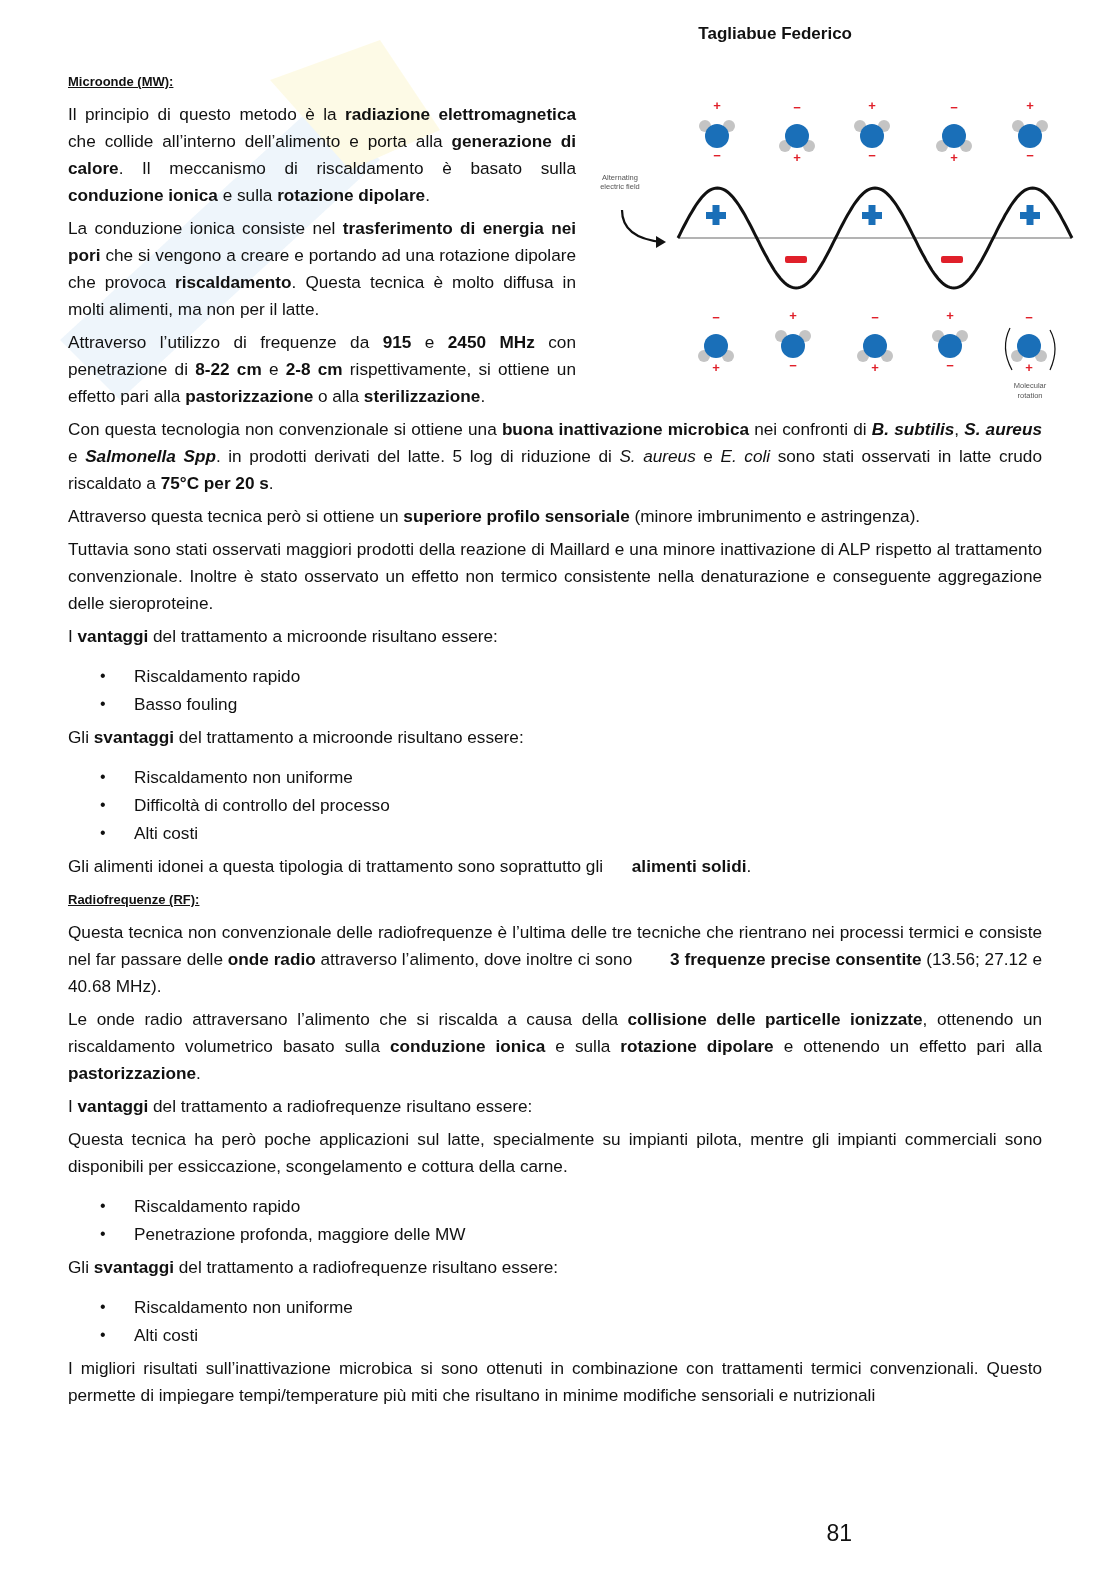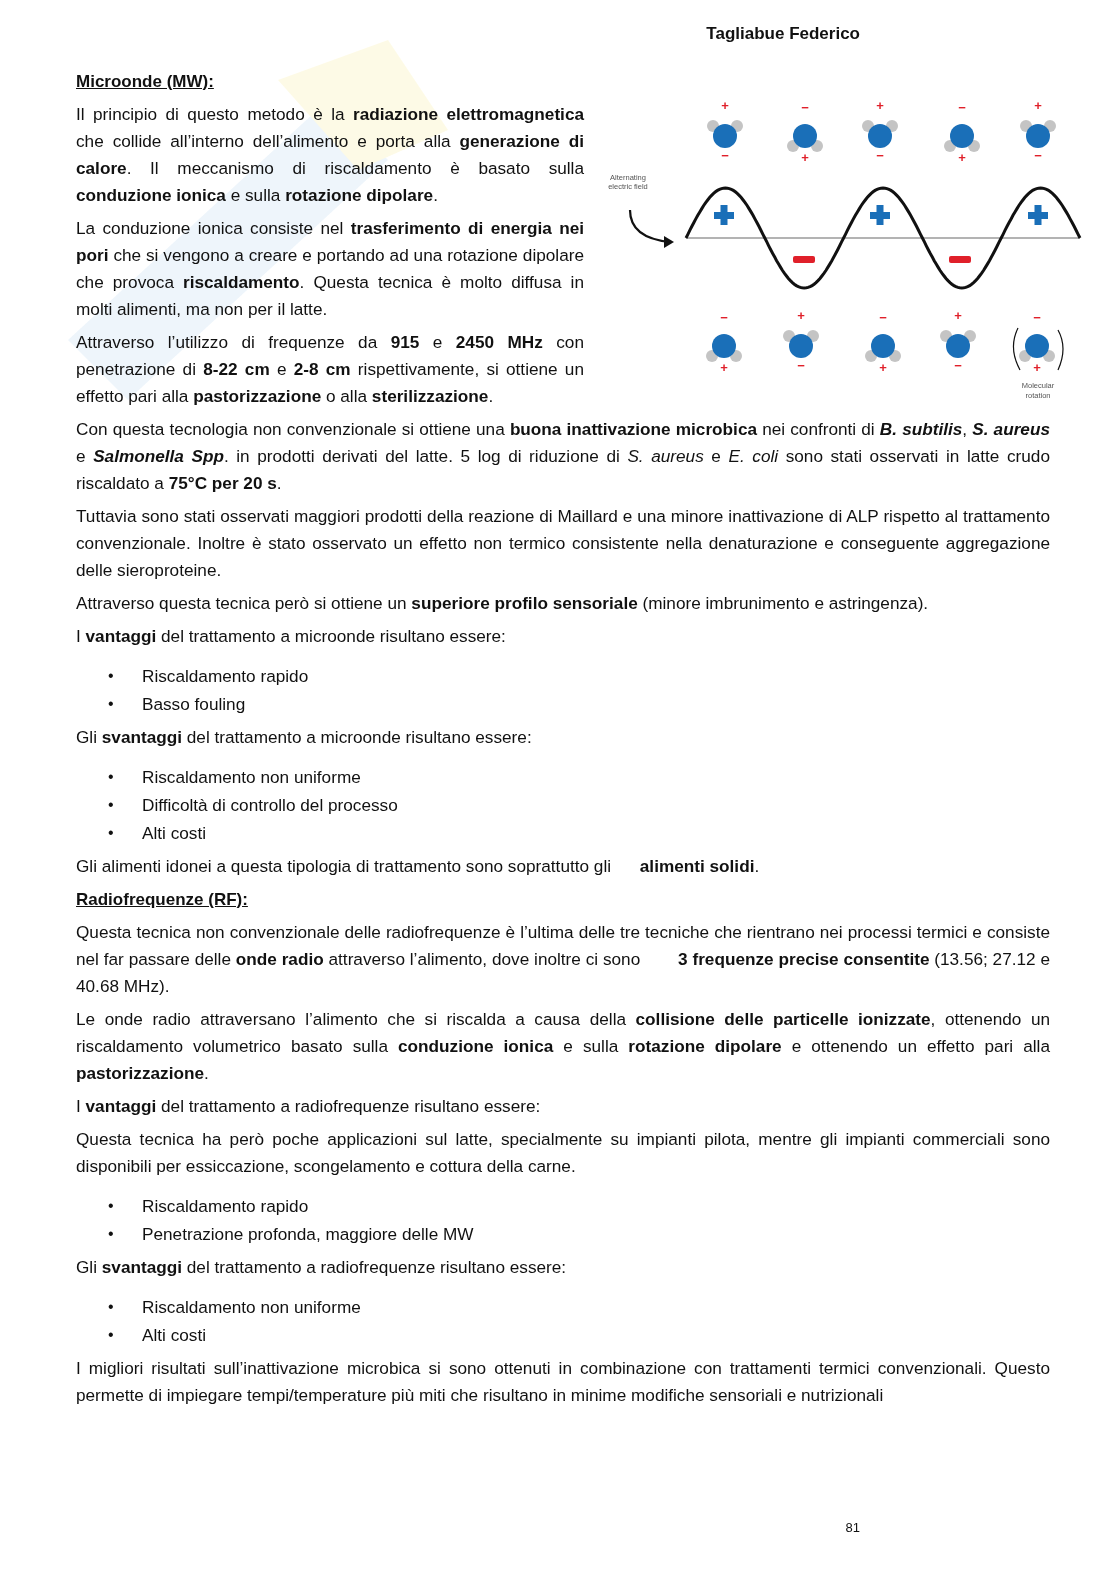--- a/index.html
+++ b/index.html
@@ -1,23 +1,23 @@
 <!DOCTYPE html>
 <html><head>
 <meta charset="utf-8">
 <style>
   html, body { margin:0; padding:0; background:#ffffff; }
   body { width:1116px; height:1579px; position:relative; overflow:hidden;
          font-family:"Liberation Sans", sans-serif; color:#111; }
-  .page { position:absolute; left:8px; top:0; width:926px; height:1579px; }
+  .page { position:absolute; left:0; top:0; width:926px; height:1579px; }
   .watermark { position:absolute; left:20px; top:40px; width:480px; height:400px; pointer-events:none; opacity:0.35; }
   .author { position:absolute; right:74px; top:24px; font-size:17px; font-weight:bold; }
-  .pagenum { position:absolute; right:74px; top:1520px; font-size:13px; }
+  .pagenum { position:absolute; right:74px; top:1520px; font-size:23px; }
   .content { position:absolute; left:68px; width:974px; font-size:17.2px; line-height:27px; }
-  h2.sec { font-size:17px; font-weight:bold; text-decoration:underline; margin:0 0 6px 0; line-height:27px; }
+  h2.sec { font-size:13px; font-weight:bold; text-decoration:underline; margin:0 0 6px 0; line-height:27px; }
   p { margin:0 0 6px 0; text-align:justify; }
   .narrow p { width:508px; }
   ul { margin:12px 0 6px 0; padding-left:66px; list-style:none; }
   ul li { position:relative; line-height:28px; }
   ul li::before { content:"•"; position:absolute; left:-34px; top:0; font-size:16px; }
   .fig { position:absolute; left:594px; top:98px; width:482px; height:308px; }
 </style>
 </head>
 <body>
 
@@ -31,22 +31,22 @@
   <div class="author">Tagliabue Federico</div>
 
   <div class="content" style="top:68px;">
     <h2 class="sec">Microonde (MW):</h2>
     <div class="narrow">
       <p><span>Il principio di questo metodo è la </span><span style="font-weight: bold;">radiazione elettromagnetica</span><span> che collide all’interno dell’alimento e porta alla </span><span style="font-weight: bold;">generazione di calore</span><span>. Il meccanismo di riscaldamento è basato sulla </span><span style="font-weight: bold;">conduzione ionica</span><span> e sulla </span><span style="font-weight: bold;">rotazione dipolare</span><span>.</span></p>
       <p><span>La conduzione ionica consiste nel </span><span style="font-weight: bold;">trasferimento di energia nei pori</span><span> che si vengono a creare e portando ad una rotazione dipolare che provoca </span><span style="font-weight: bold;">riscaldamento</span><span>. Questa tecnica è molto diffusa in molti alimenti, ma non per il latte.</span></p>
       <p><span>Attraverso l’utilizzo di frequenze da </span><span style="font-weight: bold;">915</span><span> e </span><span style="font-weight: bold;">2450 MHz</span><span> con penetrazione di </span><span style="font-weight: bold;">8-22 cm</span><span> e </span><span style="font-weight: bold;">2-8 cm</span><span> rispettivamente, si ottiene un effetto pari alla </span><span style="font-weight: bold;">pastorizzazione</span><span> o alla </span><span style="font-weight: bold;">sterilizzazione</span><span>.</span></p>
     </div>
     <p><span>Con questa tecnologia non convenzionale si ottiene una </span><span style="font-weight: bold;">buona inattivazione microbica</span><span> nei confronti di </span><span style="font-weight: bold; font-style: italic;">B. subtilis</span><span>, </span><span style="font-weight: bold; font-style: italic;">S. aureus</span><span> e </span><span style="font-weight: bold; font-style: italic;">Salmonella Spp</span><span>. in prodotti derivati del latte. 5 log di riduzione di </span><span style="font-style: italic;">S. aureus</span><span> e </span><span style="font-style: italic;">E. coli</span><span> sono stati osservati in latte crudo riscaldato a </span><span style="font-weight: bold;">75°C per 20 s</span><span>.</span></p>
+    <p><span>Attraverso questa tecnica però si ottiene un </span><span style="font-weight: bold;">superiore profilo sensoriale</span><span> (minore imbrunimento e astringenza).</span></p>
     <p><span>Tuttavia sono stati osservati maggiori prodotti della reazione di Maillard e una minore inattivazione di ALP rispetto al trattamento convenzionale. Inoltre è stato osservato un effetto non termico consistente nella denaturazione e conseguente aggregazione delle sieroproteine.</span></p>
-    <p><span>Attraverso questa tecnica però si ottiene un </span><span style="font-weight: bold;">superiore profilo sensoriale</span><span> (minore imbrunimento e astringenza).</span></p>
     <p><span>I </span><span style="font-weight: bold;">vantaggi</span><span> del trattamento a microonde risultano essere:</span></p>
     <ul>
         <li>Riscaldamento rapido</li>
         <li>Basso fouling</li>
       </ul>
     <p><span>Gli </span><span style="font-weight: bold;">svantaggi</span><span> del trattamento a microonde risultano essere:</span></p>
     <ul>
         <li>Riscaldamento non uniforme</li>
         <li>Difficoltà di controllo del processo</li>
         <li>Alti costi</li>

